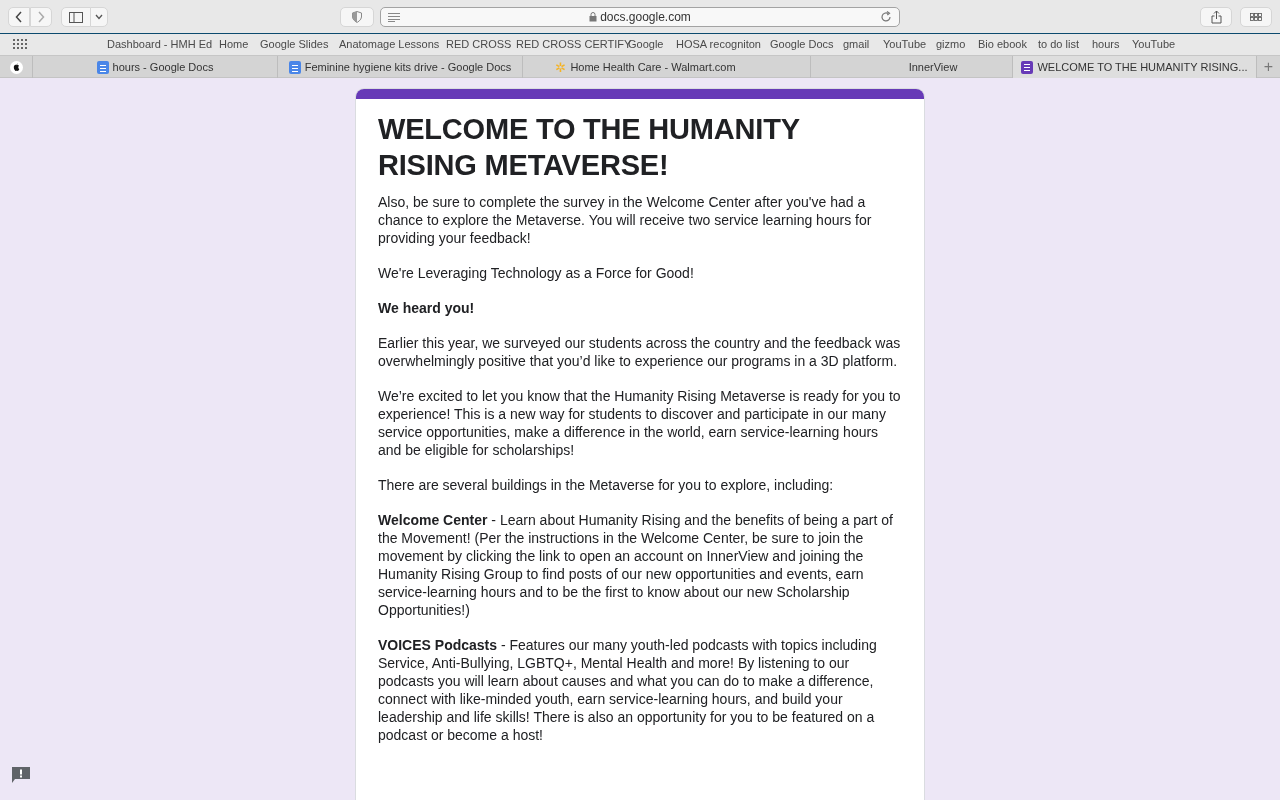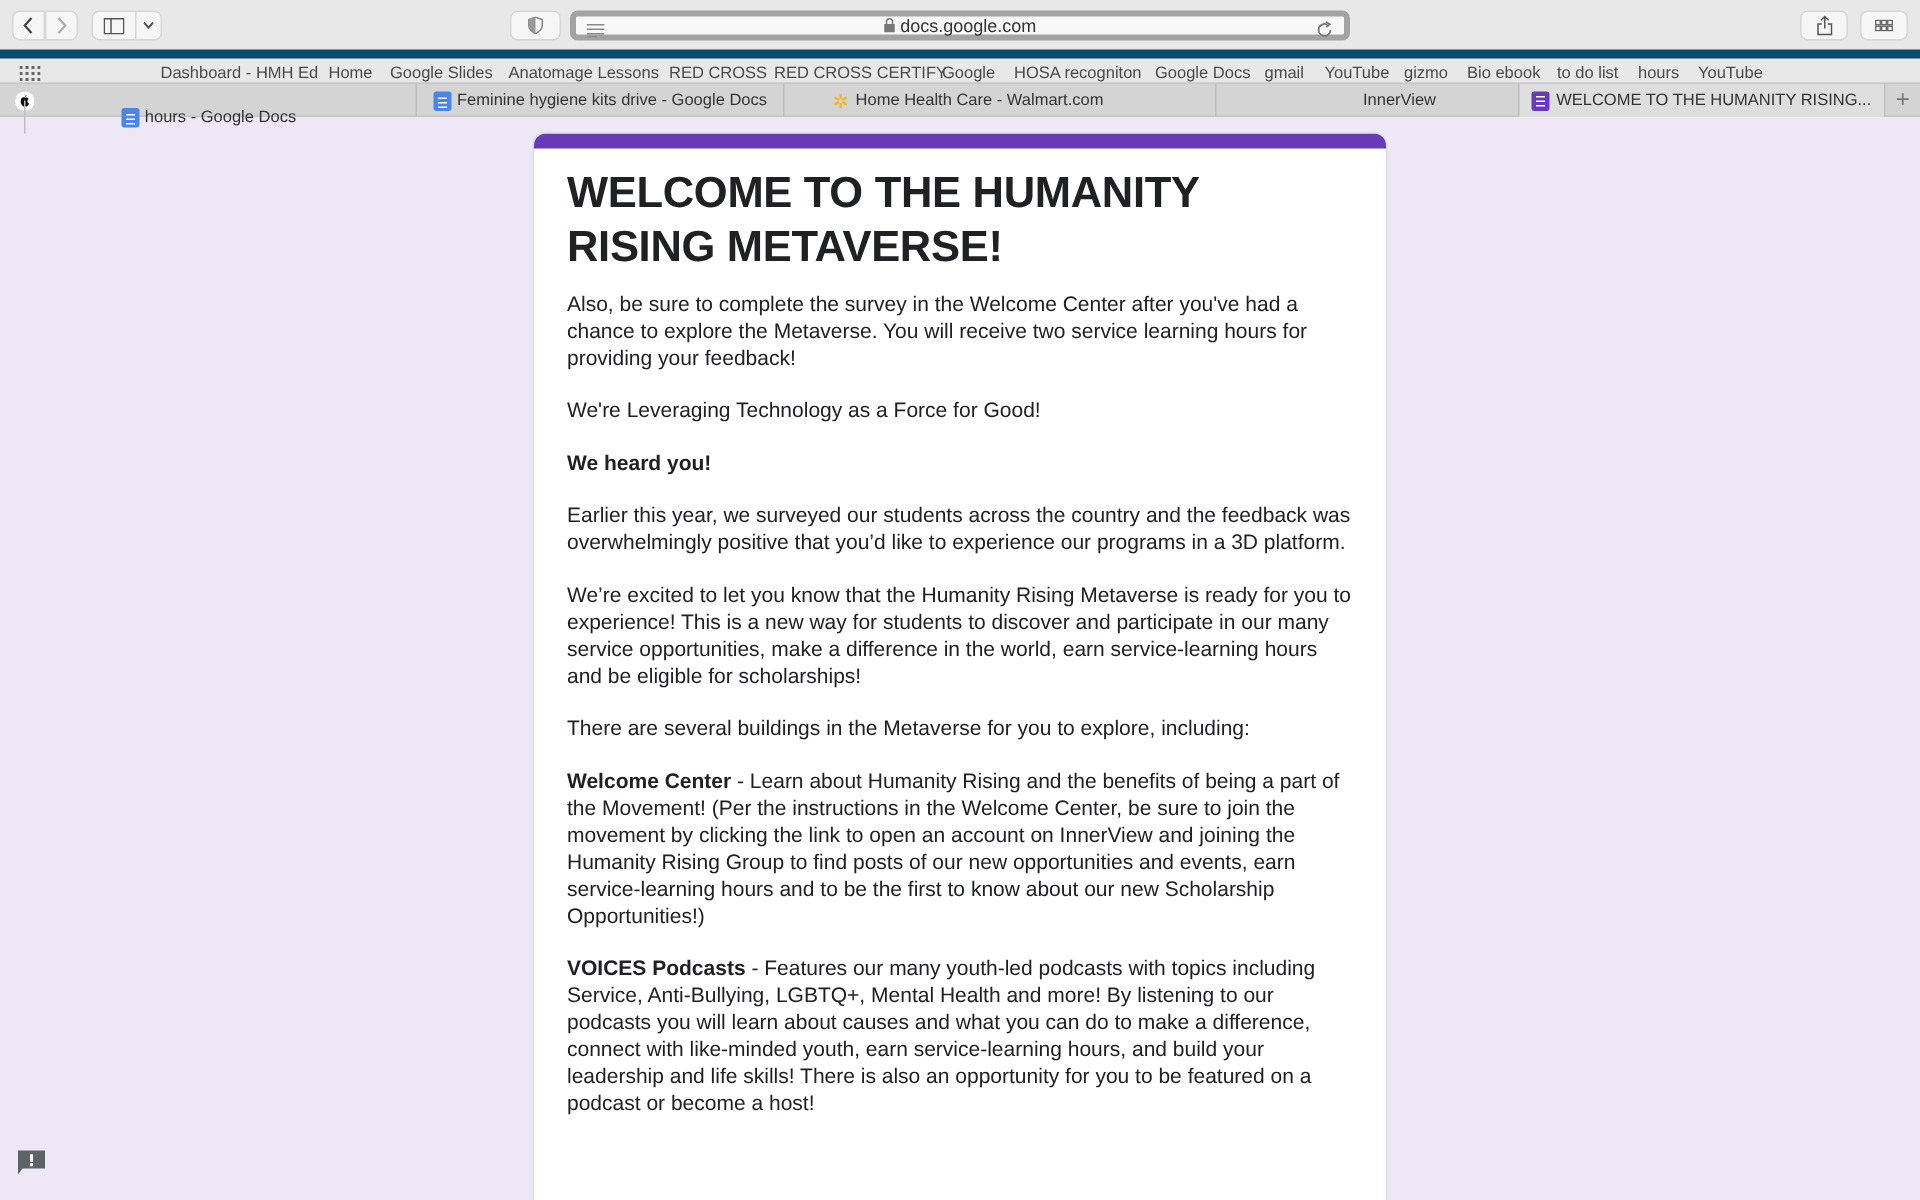--- a/index.html
+++ b/index.html
@@ -3,27 +3,27 @@
 <meta charset="utf-8">
 <style>
   * { box-sizing: border-box; margin: 0; padding: 0; }
   html, body { width: 1280px; height: 800px; overflow: hidden; }
   body { font-family: "Liberation Sans", sans-serif; background: #ede7f6; position: relative; }
 
   
   .toolbar { position: absolute; left: 0; top: 0; width: 1280px; height: 33px; background: #e8e8e8; display: flex; align-items: center; }
   .btn { position: absolute; height: 20px; background: #f6f6f6; border: 1px solid #d6d6d6; border-radius: 5px; display: flex; align-items: center; justify-content: center; color: #555; font-size: 13px; }
   .btn svg { display: block; }
-  .url-bar { position: absolute; left: 380px; top: 7px; width: 520px; height: 20px; background: #f8f8f8; border: 4px solid #a3a3a3; border-radius: 5px; display: flex; align-items: center; justify-content: center; font-size: 12px; color: #333; }
+  .url-bar { position: absolute; left: 380px; top: 7px; width: 520px; height: 20px; background: #f8f8f8; border: 1px solid #a3a3a3; border-radius: 5px; display: flex; align-items: center; justify-content: center; font-size: 12px; color: #333; }
   .url-bar .lines { position: absolute; left: 7px; top: 5px; }
   .url-bar .reload { position: absolute; right: 6px; top: 2px; }
   .url-bar .lock { margin-right: 3px; }
 
   
-  .bookmarks { position: absolute; left: 0; top: 33px; width: 1280px; height: 22px; background: #e8e8e8; border-top: 6px solid #0c4a6e; }
+  .bookmarks { position: absolute; left: 0; top: 33px; width: 1280px; height: 22px; background: #e8e8e8; border-top: 1px solid #0c4a6e; }
   .bm-grid { position: absolute; left: 13px; top: 5px; }
   .bm-item { position: absolute; top: 4px; font-size: 11px; color: #4a4a4a; white-space: nowrap; }
 
   
   .tabs { position: absolute; left: 0; top: 55px; width: 1280px; height: 23px; background: #d4d4d4; border-top: 1px solid #c6c6c6; border-bottom: 1px solid #c4c4c4; }
   .tab { position: absolute; top: 0; height: 22px; border-left: 1px solid #bdbdbd; display: flex; align-items: center; justify-content: center; font-size: 11px; color: #333; white-space: nowrap; }
   .tab.active { background: #dedede; }
   .tab .ico { width: 12px; height: 13px; border-radius: 2px; margin-right: 4px; position: relative; }
   .ico.docs { background: #4a86e8; }
   .ico.docs::before, .ico.docs::after { content: ""; position: absolute; left: 3px; right: 3px; height: 1px; background: #fff; }
@@ -145,21 +145,21 @@
   <span class="bm-item" style="left:1132px">YouTube</span>
 </div>
 
 <div class="tabs">
   <div class="tab-pin">
     <svg width="13" height="13" viewBox="0 0 13 13">
         <circle cx="6.5" cy="6.5" r="6.5" fill="#fff"></circle>
         <path d="M6.5 4 C5 3.5 3.8 4.5 3.8 6.3 C3.8 8.3 5 10 6 10 C6.3 10 6.5 9.8 6.8 9.8 C7.1 9.8 7.3 10 7.6 10 C8.4 10 9.2 8.6 9.3 8 C8.6 7.7 8.3 7 8.3 6.3 C8.3 5.6 8.7 5.1 9.1 4.8 C8.7 4.2 8 4 7.6 4 C7.1 4 6.8 4.3 6.5 4 Z M6.6 3.7 C6.6 3 7.1 2.5 7.7 2.4 C7.7 3.1 7.2 3.7 6.6 3.7 Z" fill="#111"></path>
       </svg>
   </div>
-  <div class="tab" style="left:16px;width:245px;margin-top:11px;">
+  <div class="tab" style="left:32px;width:245px;">
     <span class="ico docs"></span>
     <span>hours - Google Docs</span>
   </div>
   <div class="tab" style="left:277px;width:245px;">
     <span class="ico docs"></span>
     <span>Feminine hygiene kits drive - Google Docs</span>
   </div>
   <div class="tab" style="left:522px;width:245px;">
     <span class="ico walmart">✲</span>
     <span>Home Health Care - Walmart.com</span>

